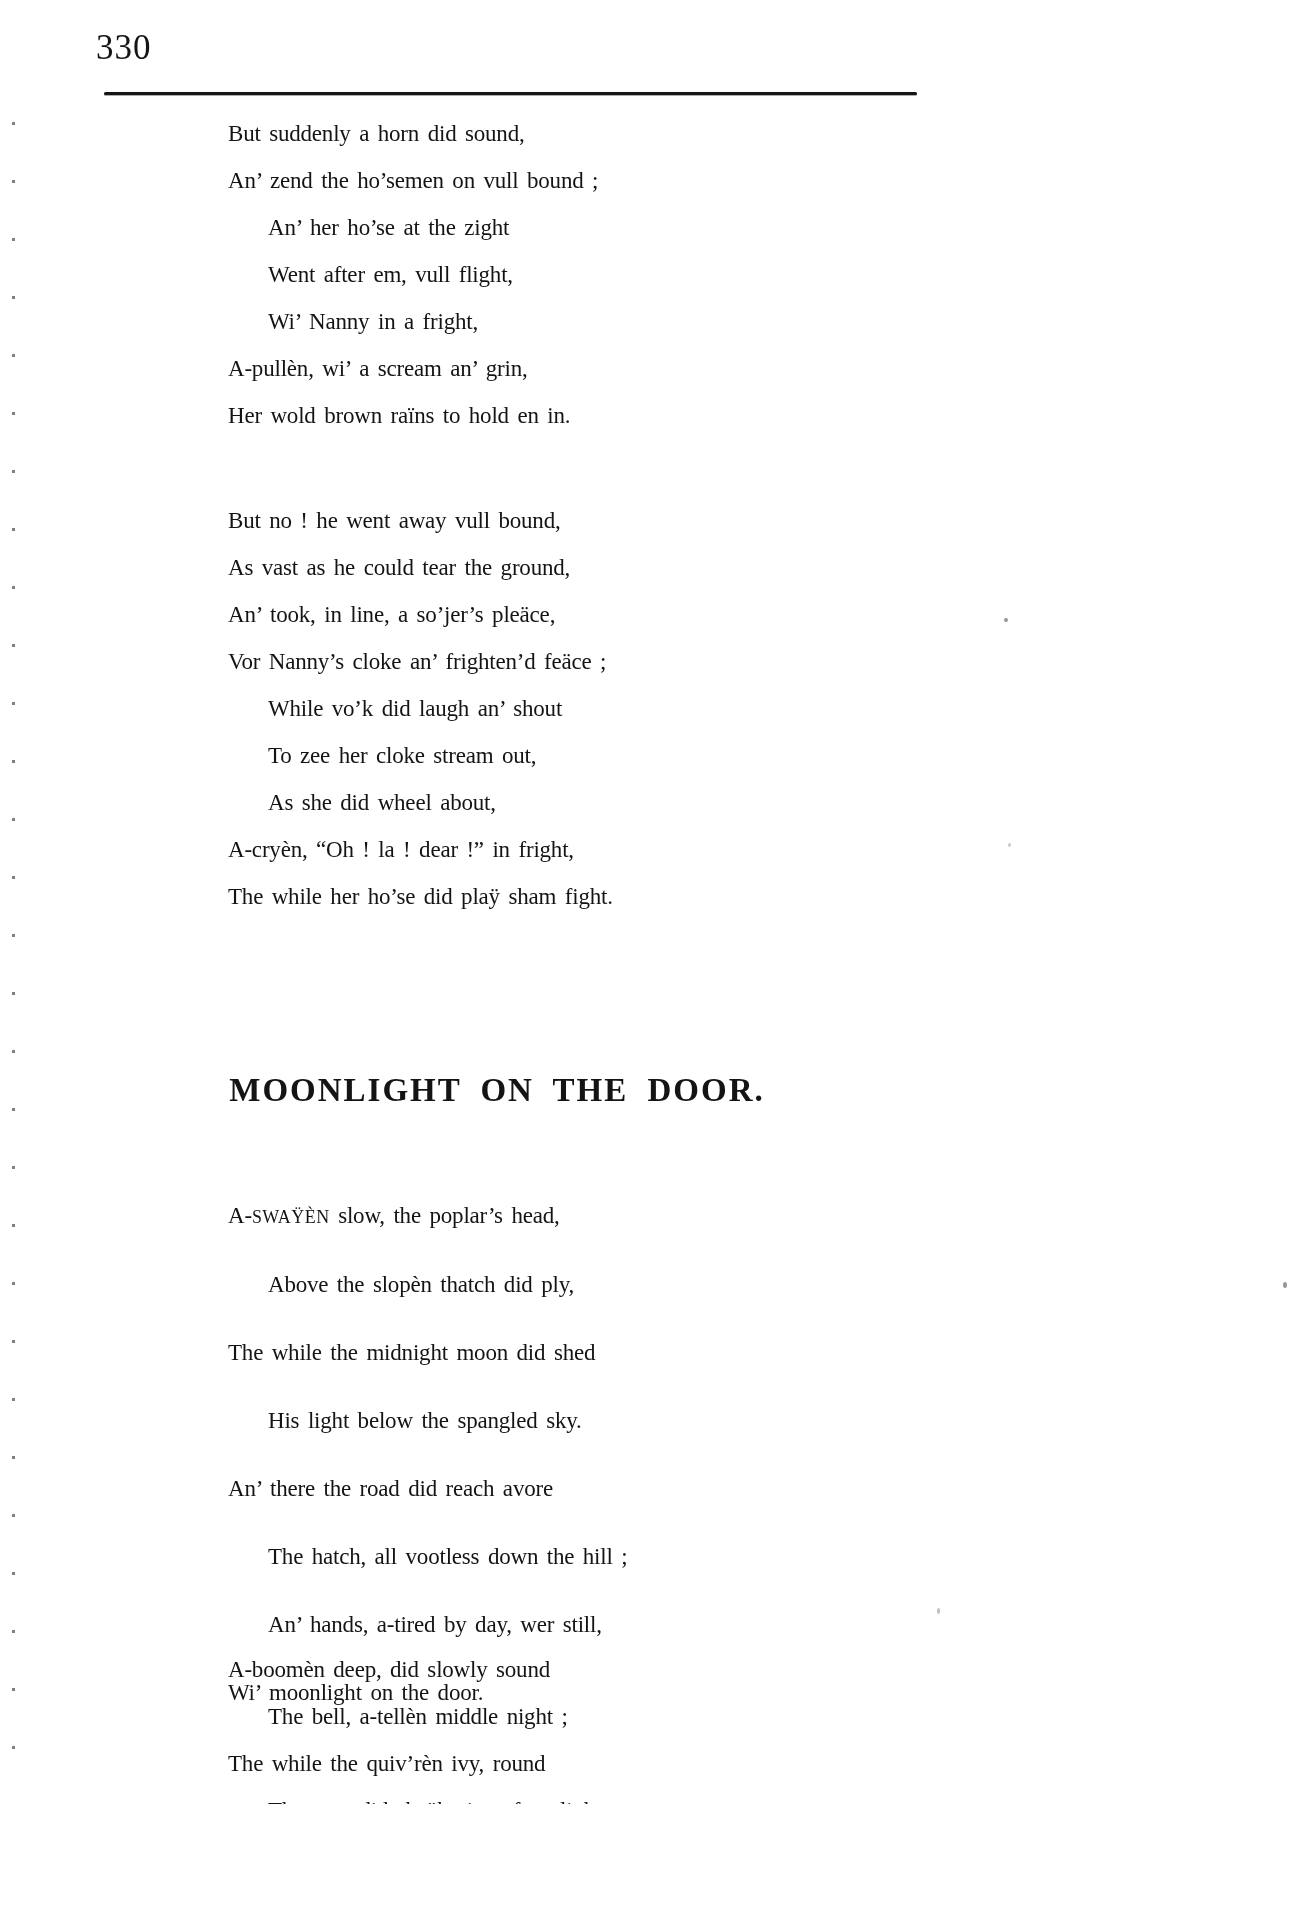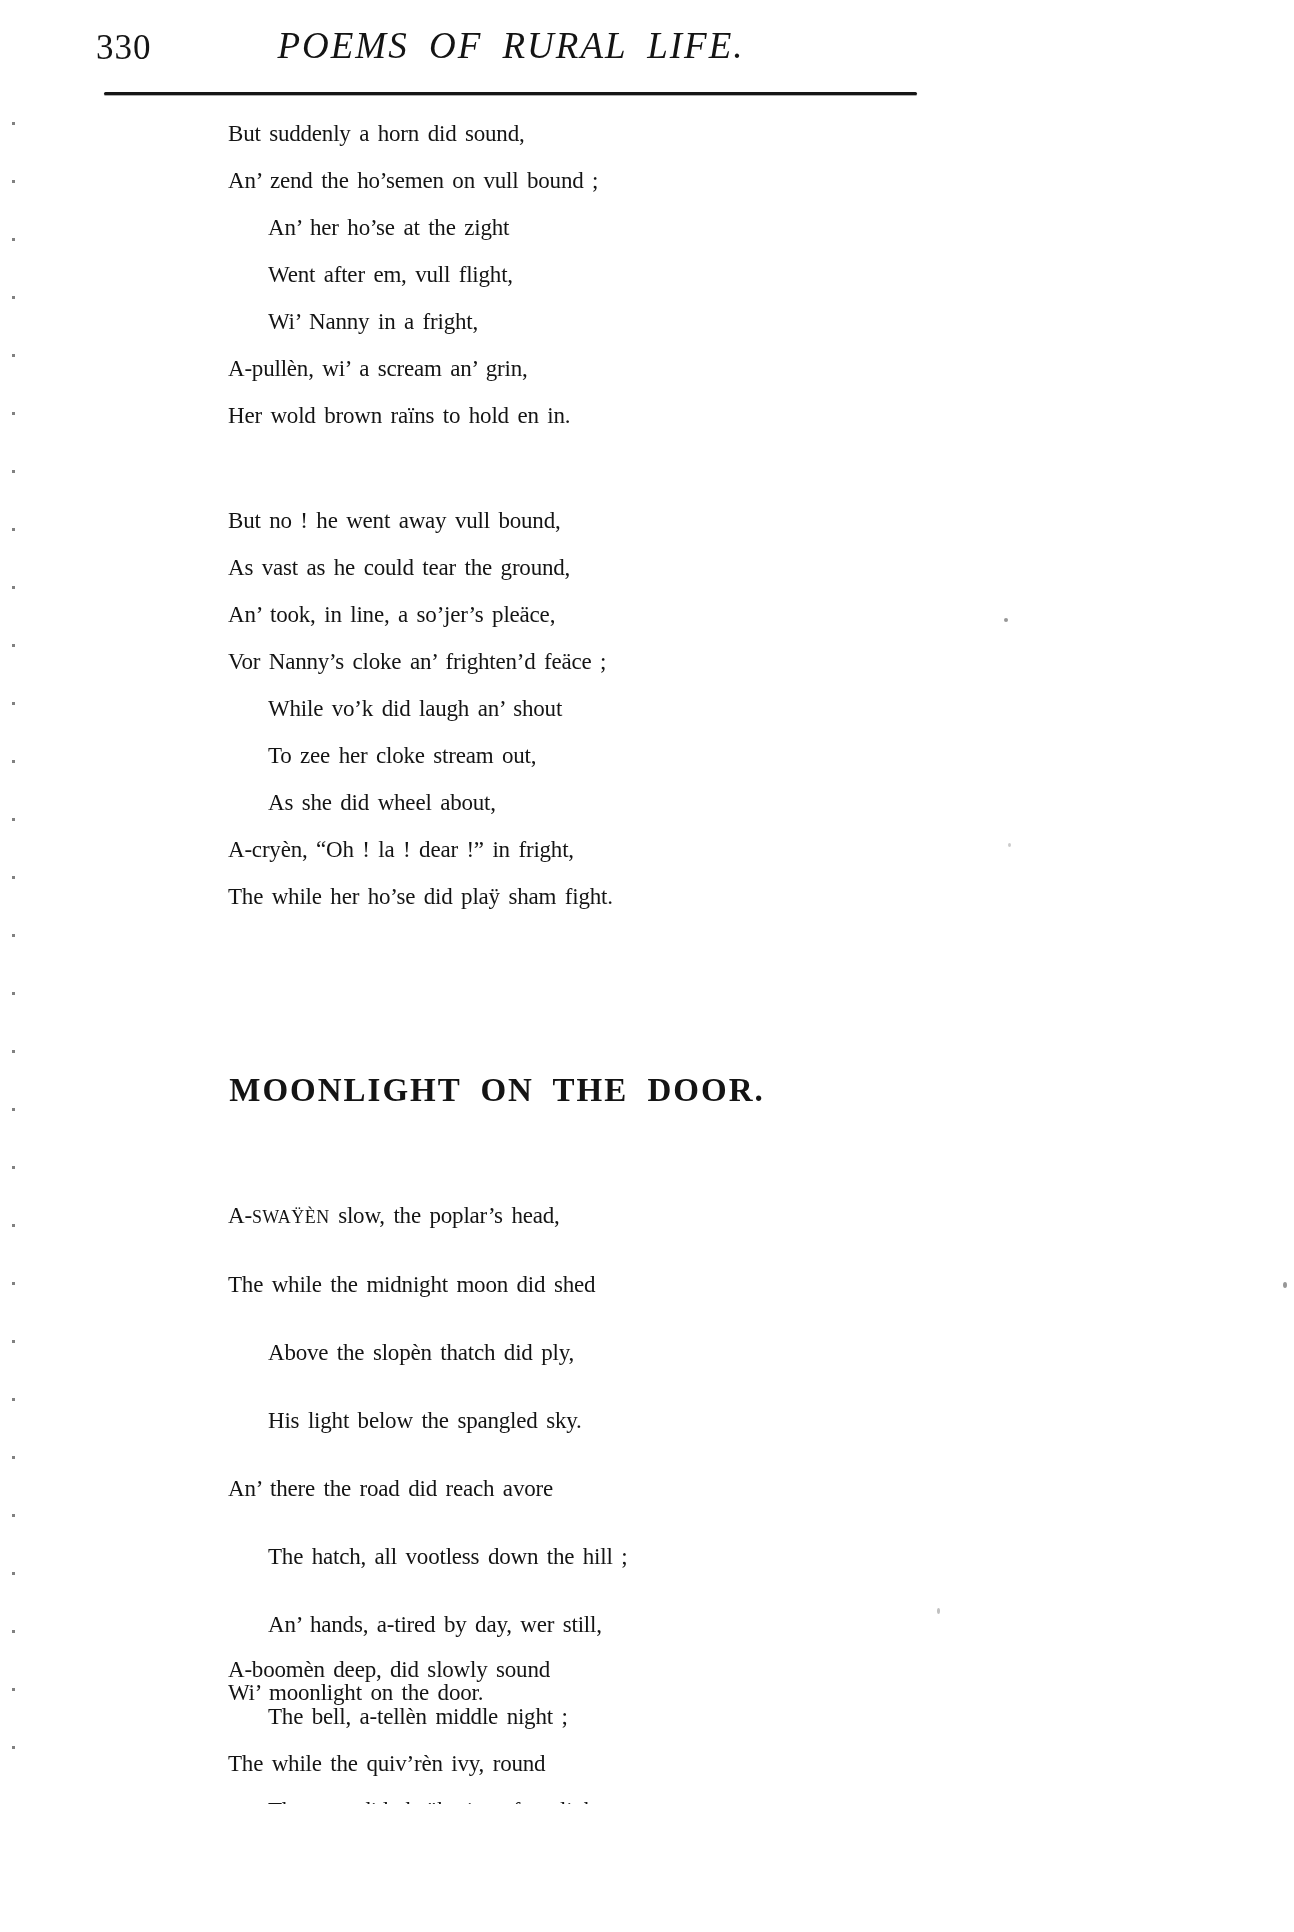--- a/index.html
+++ b/index.html
@@ -94,21 +94,20 @@
 
 <div class="page">
 
   <div class="margin-specks"></div>
   <div class="speck speck-1"></div>
   <div class="speck speck-2"></div>
   <div class="speck speck-3"></div>
   <div class="speck speck-4"></div>
 
   <span class="pagenum">330</span>
-  <span class="running-title">POEMS OF RURAL LIFE.</span>
   <div class="rule"></div>
 
   <div class="stanza stanza-a">
     <div class="line">But suddenly a horn did sound,</div>
     <div class="line">An’ zend the ho’semen on vull bound ;</div>
     <div class="line indent">An’ her ho’se at the zight</div>
     <div class="line indent">Went after em, vull flight,</div>
     <div class="line indent">Wi’ Nanny in a fright,</div>
     <div class="line">A-pullèn, wi’ a scream an’ grin,</div>
     <div class="line">Her wold brown raïns to hold en in.</div>
@@ -123,22 +122,22 @@
     <div class="line indent">To zee her cloke stream out,</div>
     <div class="line indent">As she did wheel about,</div>
     <div class="line">A-cryèn, “Oh ! la ! dear !” in fright,</div>
     <div class="line">The while her ho’se did plaÿ sham fight.</div>
   </div>
 
   <h2 class="poem-title">MOONLIGHT ON THE DOOR.</h2>
 
   <div class="stanza stanza-c">
     <div class="line"><span>A-</span><span class="sc">SWAŸÈN</span><span> slow, the poplar’s head,</span></div>
+    <div class="line indent">Above the slopèn thatch did ply,</div>
     <div class="line">The while the midnight moon did shed</div>
-    <div class="line indent">Above the slopèn thatch did ply,</div>
     <div class="line indent">His light below the spangled sky.</div>
     <div class="line">An’ there the road did reach avore</div>
     <div class="line indent">The hatch, all vootless down the hill ;</div>
     <div class="line indent">An’ hands, a-tired by day, wer still,</div>
     <div class="line">Wi’ moonlight on the door.</div>
   </div>
 
   <div class="stanza stanza-d">
     <div class="line">A-boomèn deep, did slowly sound</div>
     <div class="line indent">The bell, a-tellèn middle night ;</div>

